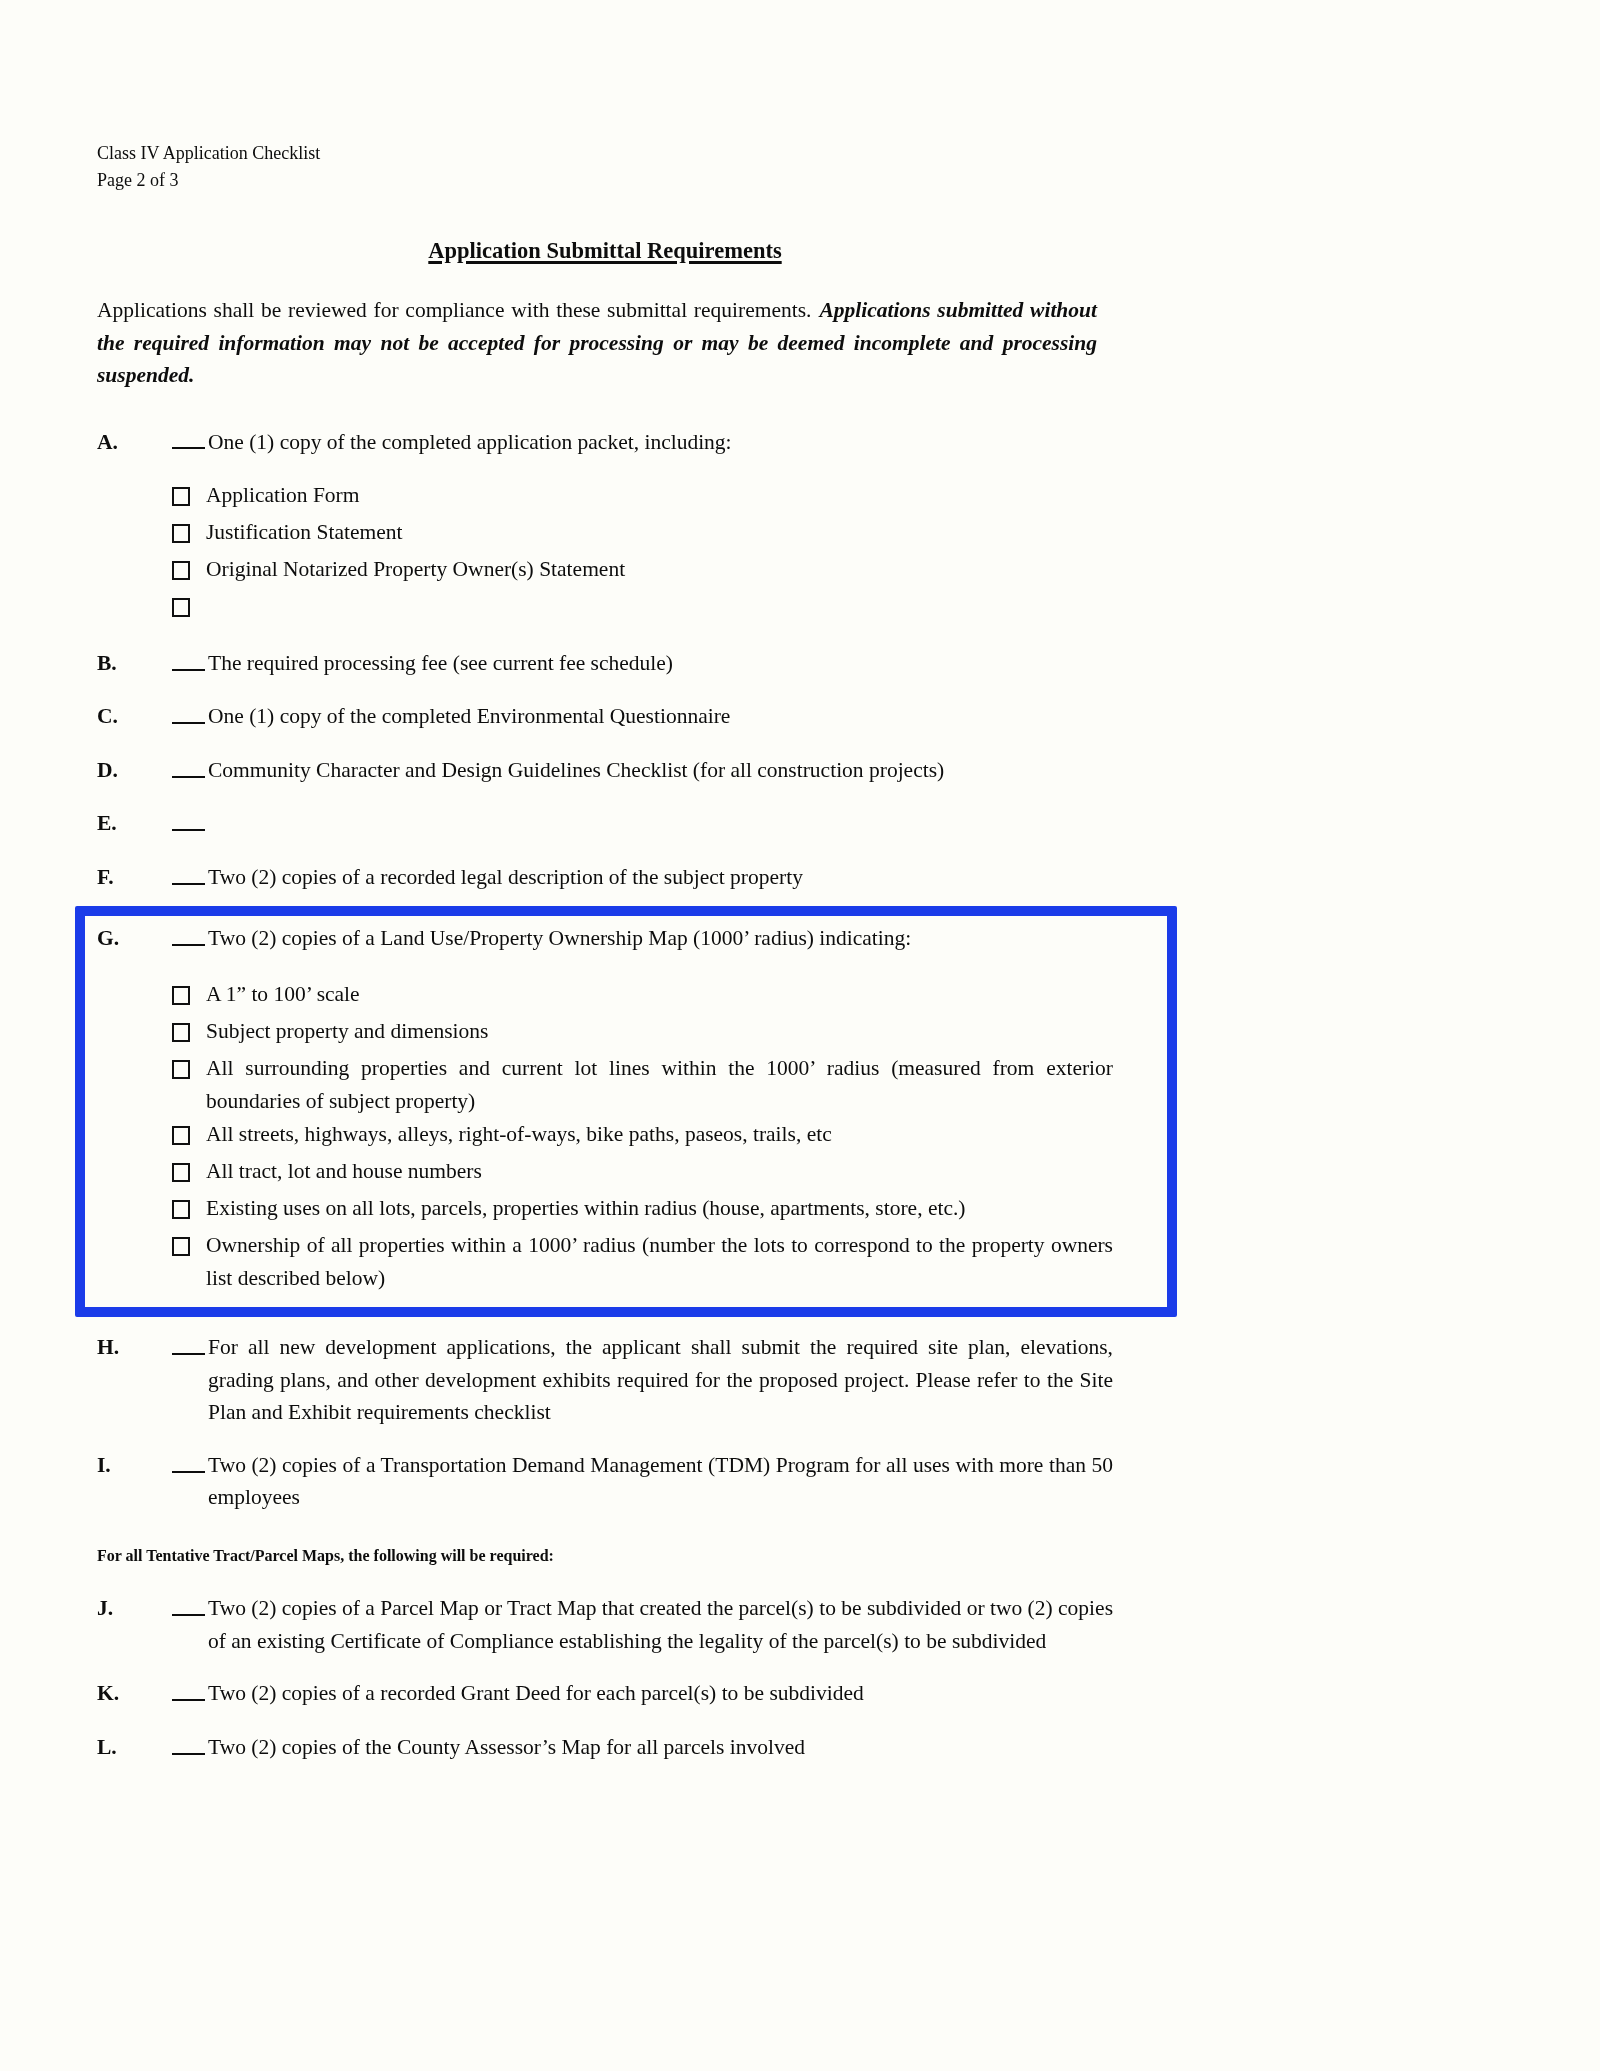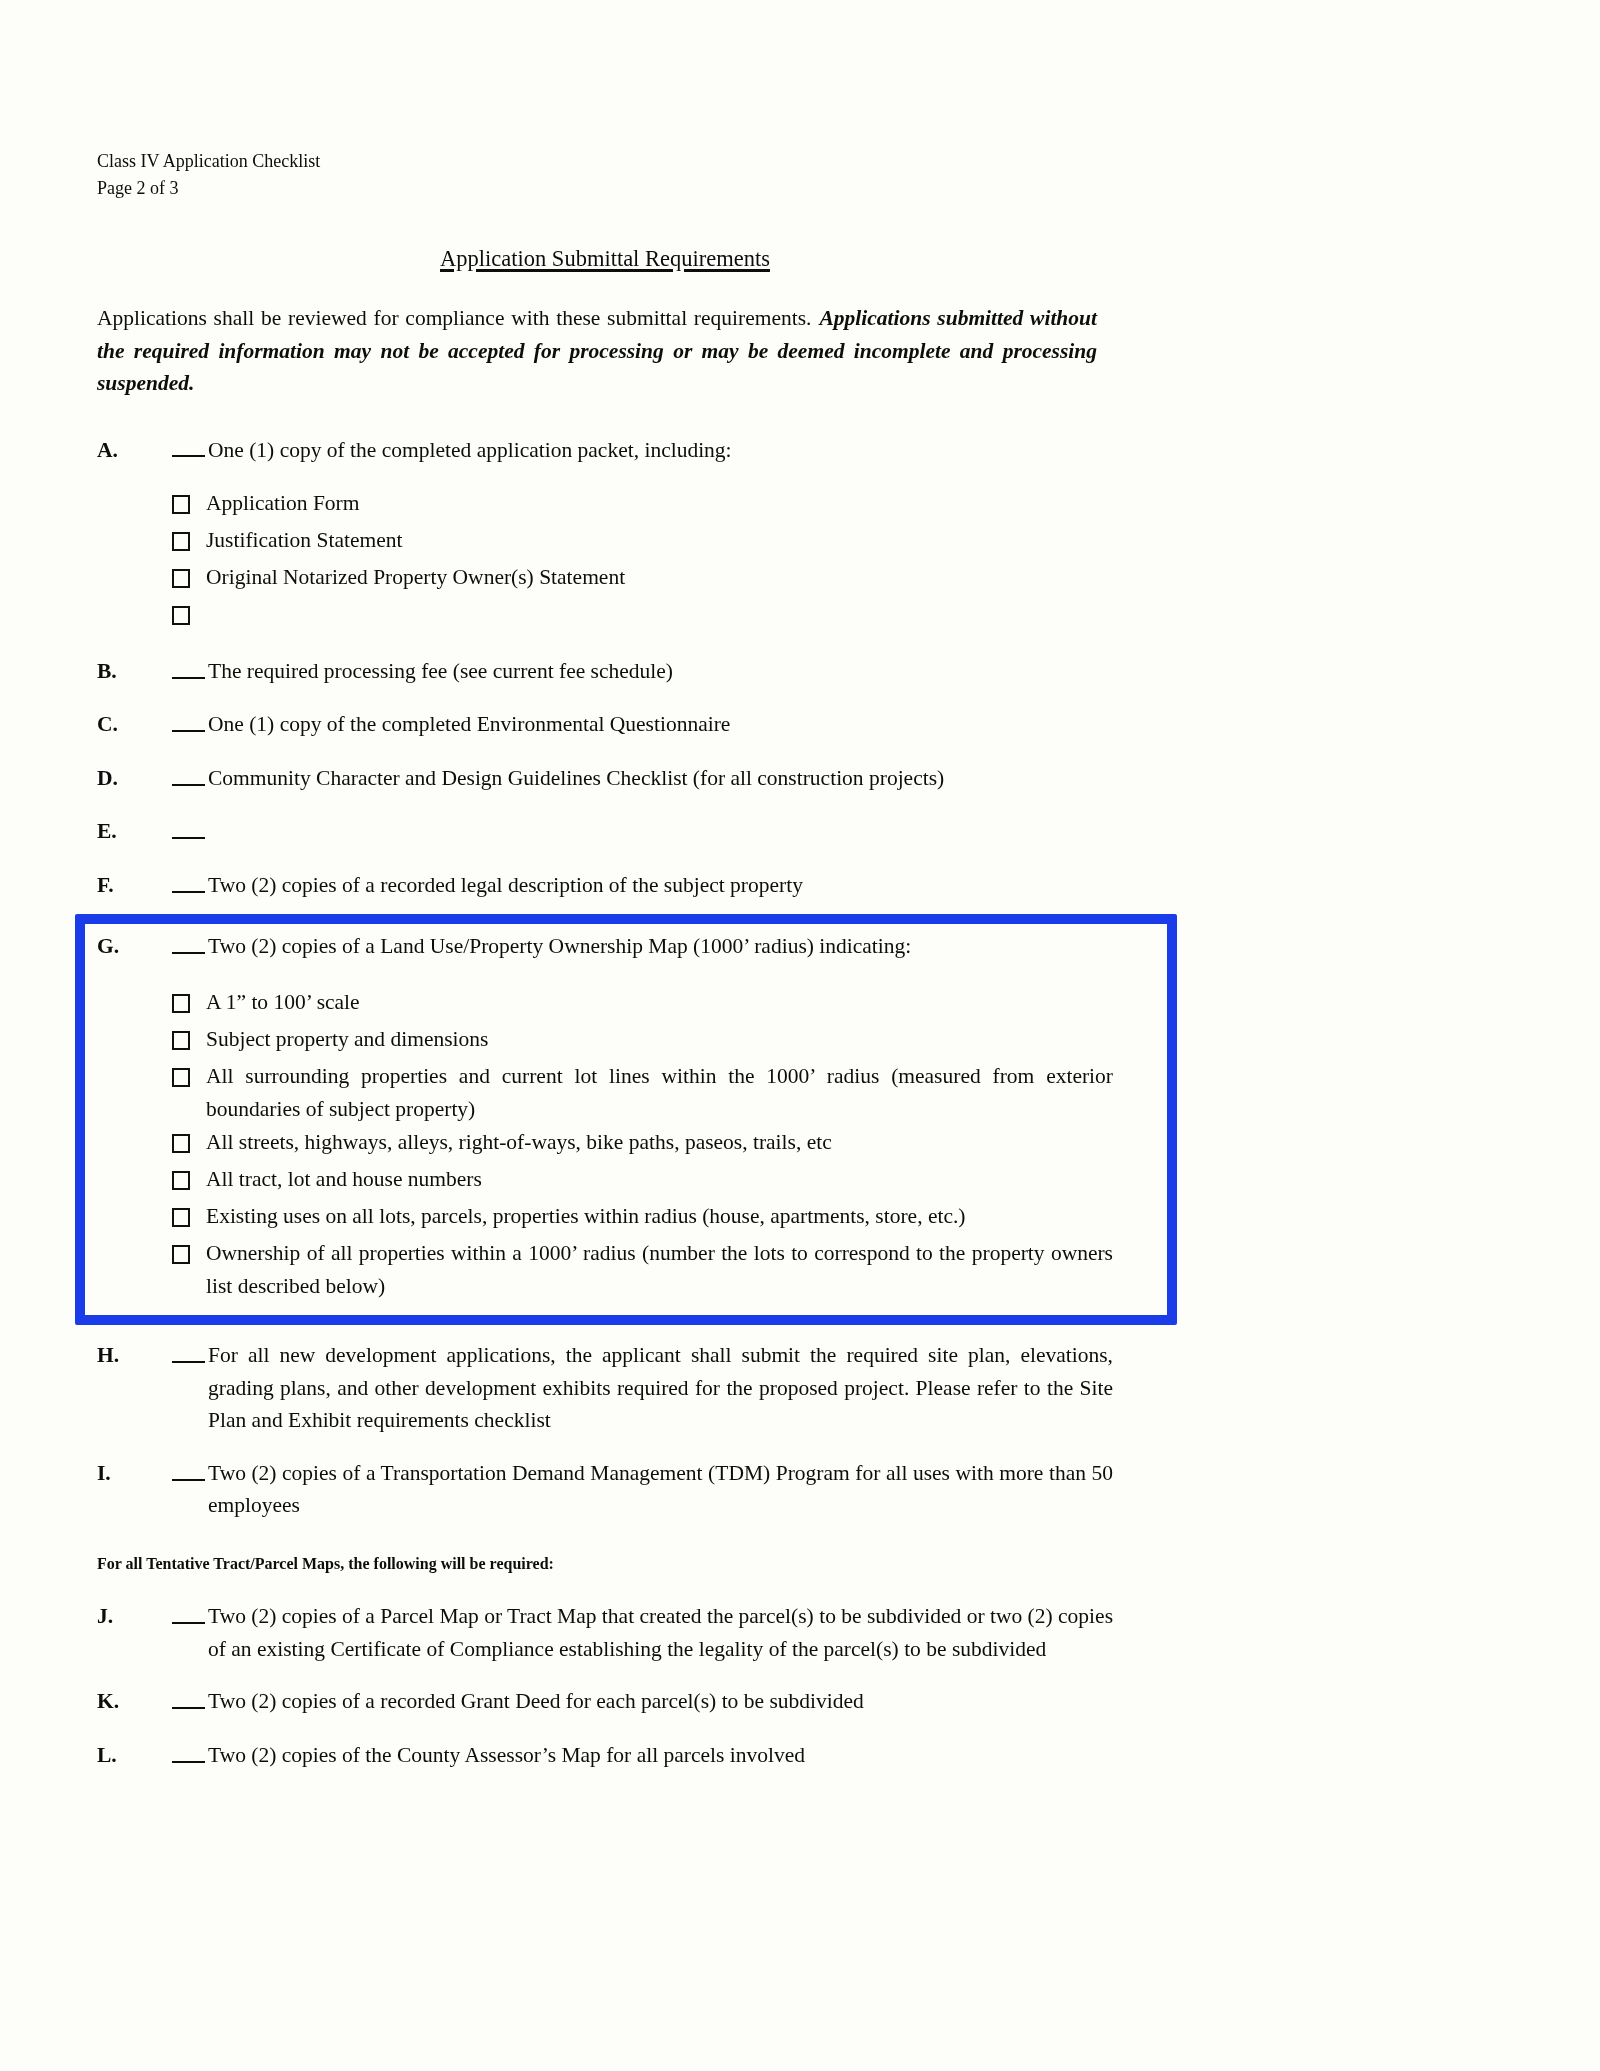--- a/index.html
+++ b/index.html
@@ -7,32 +7,32 @@
     width: 1600px;
     height: 2071px;
     background: #fdfdf9;
     color: #0d0d0d;
     font-family: "Liberation Serif", serif;
     position: relative;
   }
   .content {
     position: absolute;
     left: 97px;
-    top: 148px;
+    top: 140px;
     width: 1016px;
   }
   .doc-header {
     font-size: 18px;
     line-height: 27px;
   }
   .title {
     margin: 44px 0 0 0;
     text-align: center;
     font-size: 22.5px;
-    font-weight: normal;
+    font-weight: bold;
     text-decoration: underline;
     text-decoration-thickness: 2.5px;
     text-underline-offset: 3px;
   }
   .intro {
     margin: 30px 16px 0 0;
     font-size: 21.5px;
     line-height: 32.5px;
     text-align: justify;
   }

